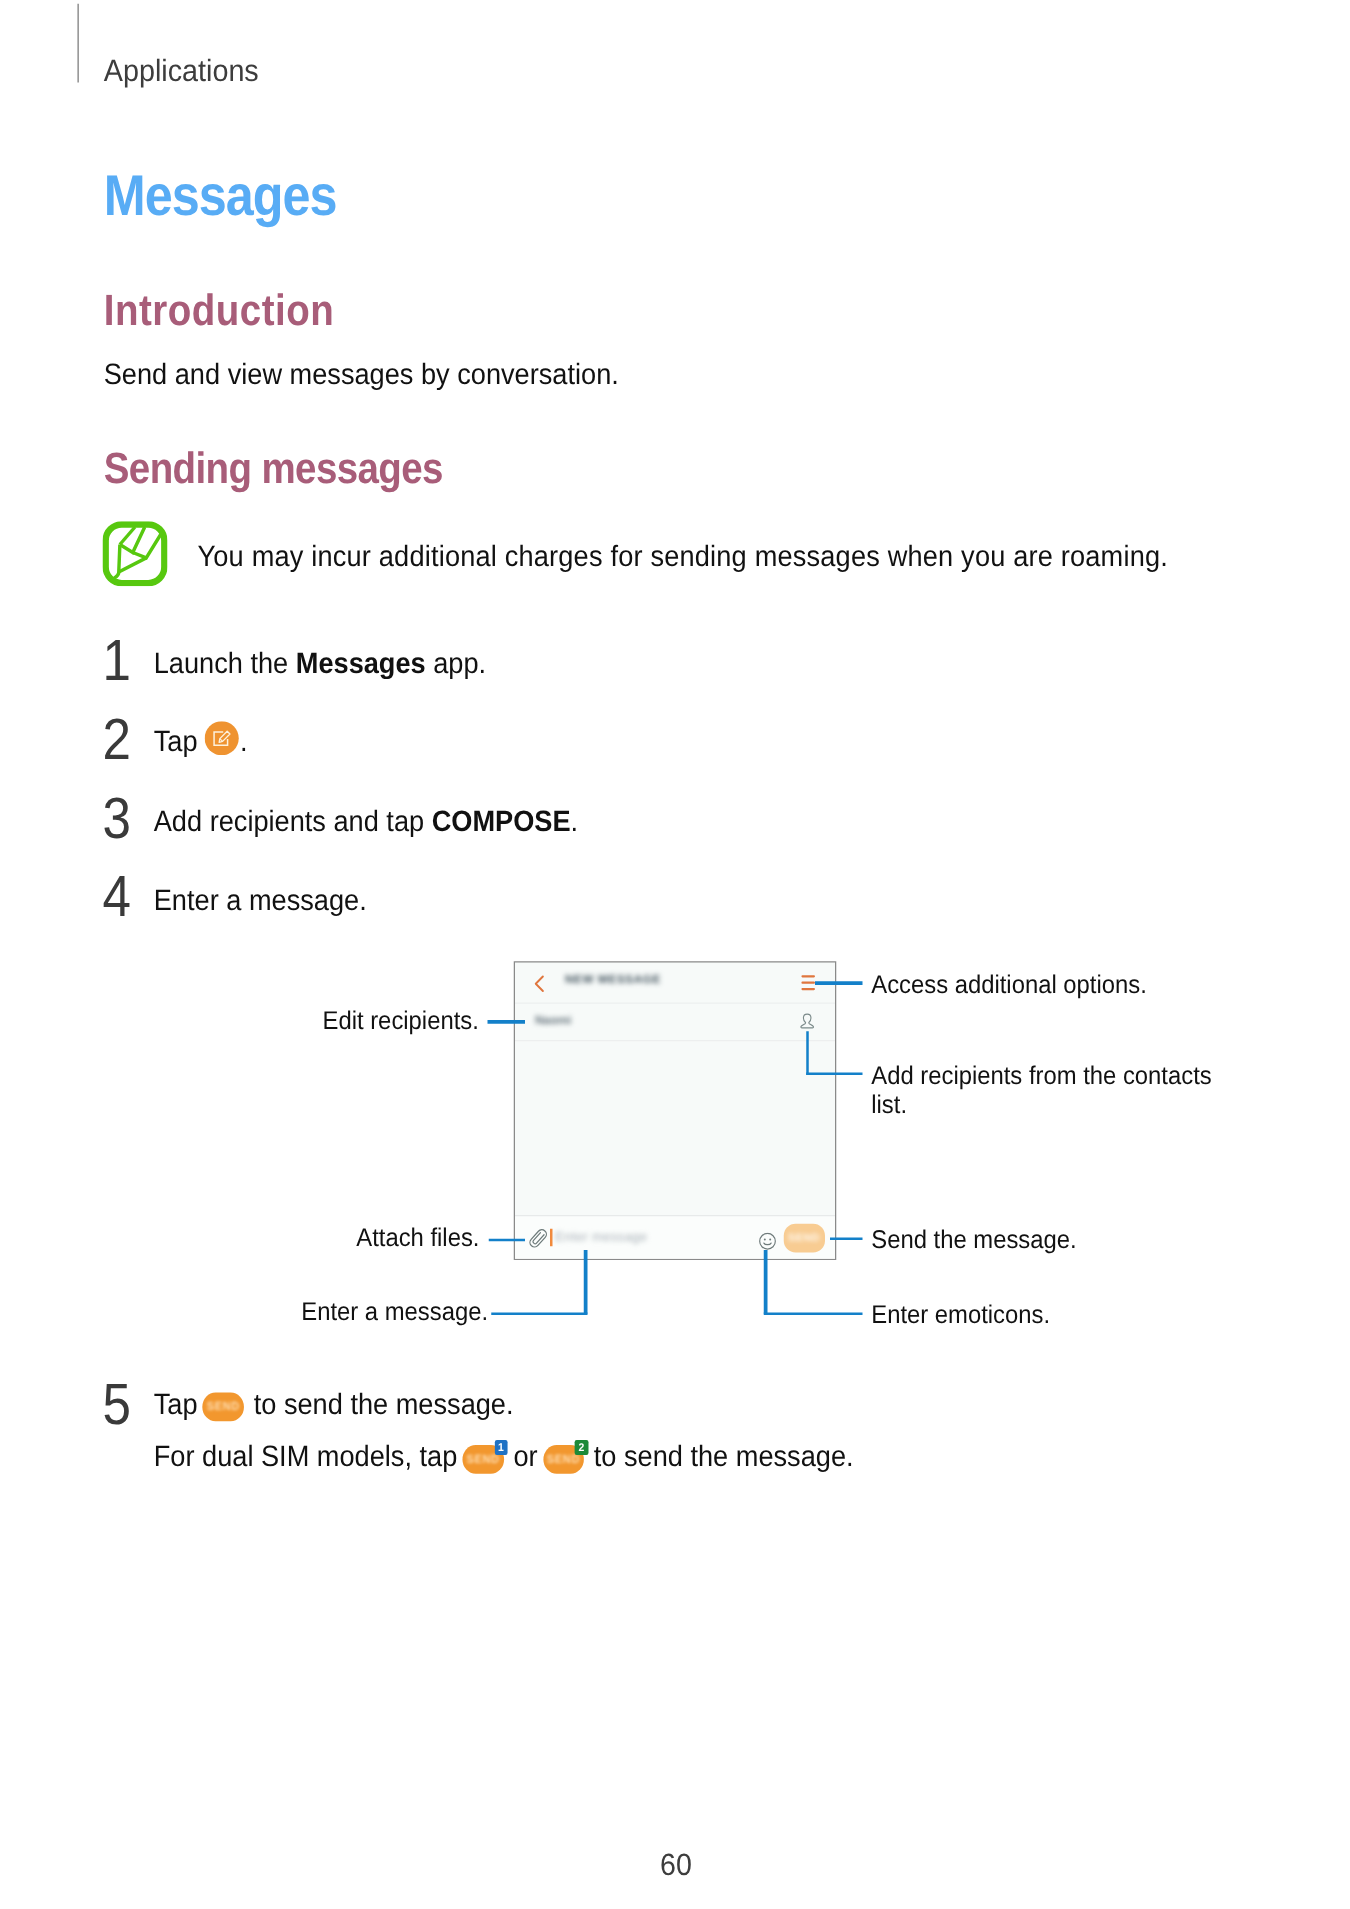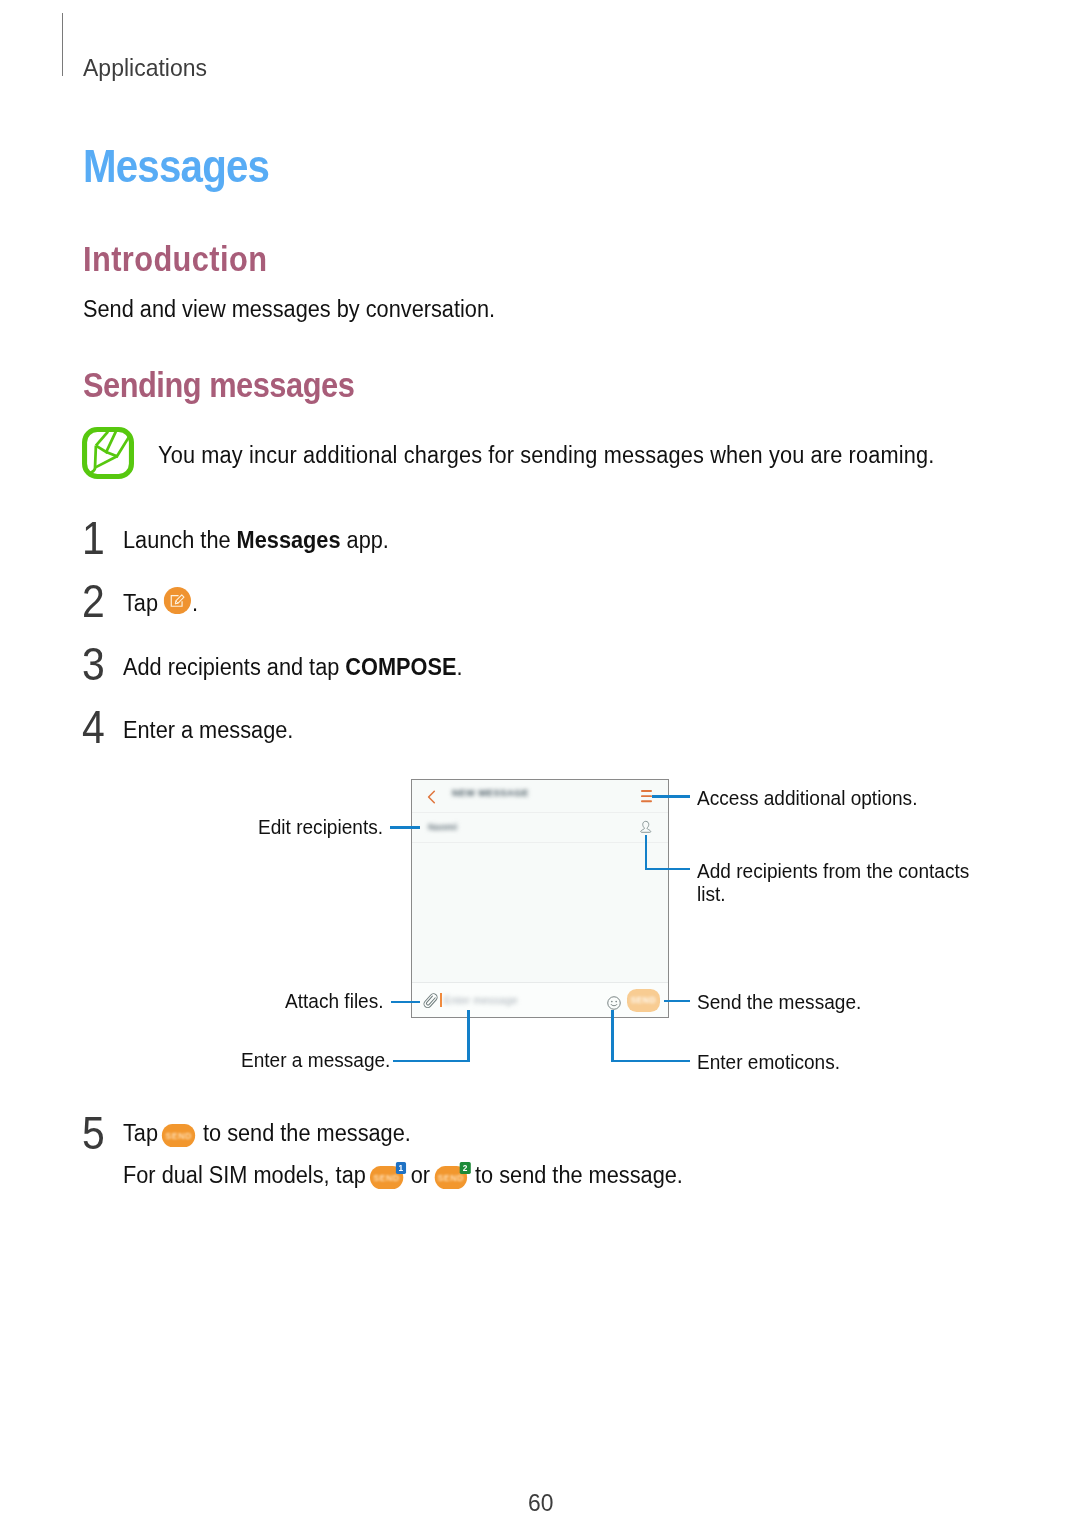--- a/index.html
+++ b/index.html
@@ -1,19 +1,19 @@
 <!DOCTYPE html>
 <html><head>
 <meta charset="utf-8">
 <style>
   html,body{margin:0;padding:0;}
   body{width:1080px;height:1527px;background:#ffffff;
        font-family:"Liberation Sans",sans-serif;position:relative;overflow:hidden;
        -webkit-font-smoothing:antialiased;}
-  .page{position:absolute;left:0;top:14px;width:1080px;height:1474px;}
+  .page{position:absolute;left:0;top:4px;width:1080px;height:1474px;}
   .abs{position:absolute;white-space:nowrap;transform-origin:left top;}
 
   
   #hdr-rule{position:absolute;left:62px;top:-1px;width:1.2px;height:63px;background:#7a7a7a;}
   #hdr-label{left:83px;top:40px;font-size:24.6px;color:#3d3d3d;transform:scaleX(.935);}
 
   
   #h1-title{left:83px;top:125px;font-size:46px;font-weight:bold;color:#58acf5;transform:scaleX(.875);letter-spacing:-0.9px;}
   .h2{font-size:35px;font-weight:bold;color:#a85d79;transform:scaleX(.88);}
   #h2-intro{left:83px;top:225px;letter-spacing:.45px;}

